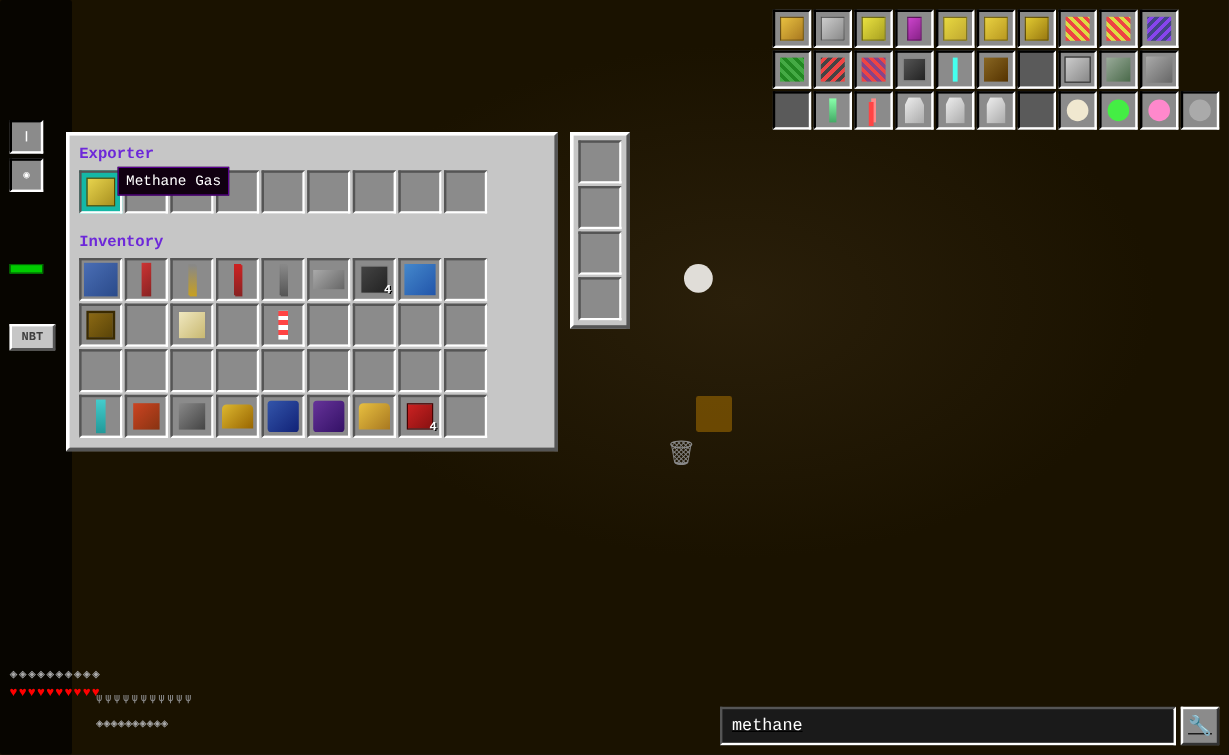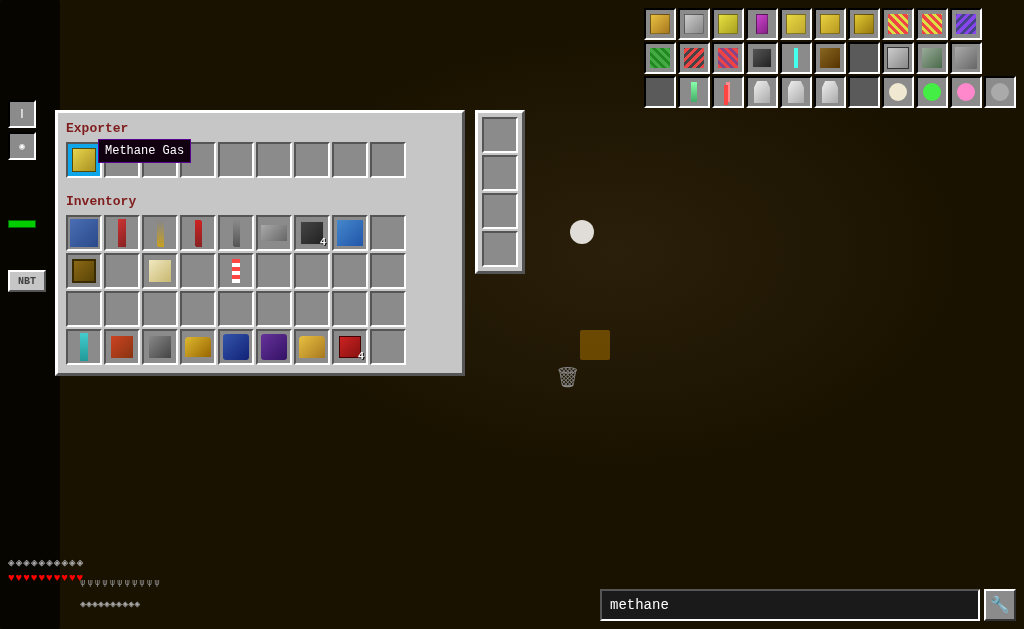--- a/index.html
+++ b/index.html
@@ -97,21 +97,21 @@
       left: 55px;
       width: 410px;
       background: #c6c6c6;
       border: 3px solid #fff;
       border-right-color: #555;
       border-bottom-color: #555;
       padding: 8px;
     }
 
     .panel-title {
-      color: #7f1d1d;
+      color: #6d28d9;
       font-size: 13px;
       font-weight: bold;
       margin-bottom: 6px;
       font-family: 'Courier New', monospace;
     }
 
     
     .exporter-slots {
       display: flex;
       gap: 2px;
@@ -127,21 +127,21 @@
       border-bottom-color: #fff;
       display: flex;
       align-items: center;
       justify-content: center;
       position: relative;
       cursor: pointer;
       flex-shrink: 0;
     }
 
     .slot.active-slot {
-      background: #0ea5e9;
+      background: #14b8a6;
       border-color: #555;
       border-right-color: #fff;
       border-bottom-color: #fff;
     }
 
     
     .tooltip {
       position: absolute;
       top: -5px;
       left: 30px;
@@ -235,20 +235,21 @@
     }
 
     
     .search-bar {
       position: absolute;
       bottom: 8px;
       right: 8px;
       display: flex;
       align-items: flex-end;
       gap: 4px;
+      text-decoration: underline;
     }
 
     .search-input {
       background: #1a1a1a;
       border: 2px solid #555;
       border-right-color: #fff;
       border-bottom-color: #fff;
       color: #ffffff;
       font-family: 'Courier New', monospace;
       font-size: 14px;

